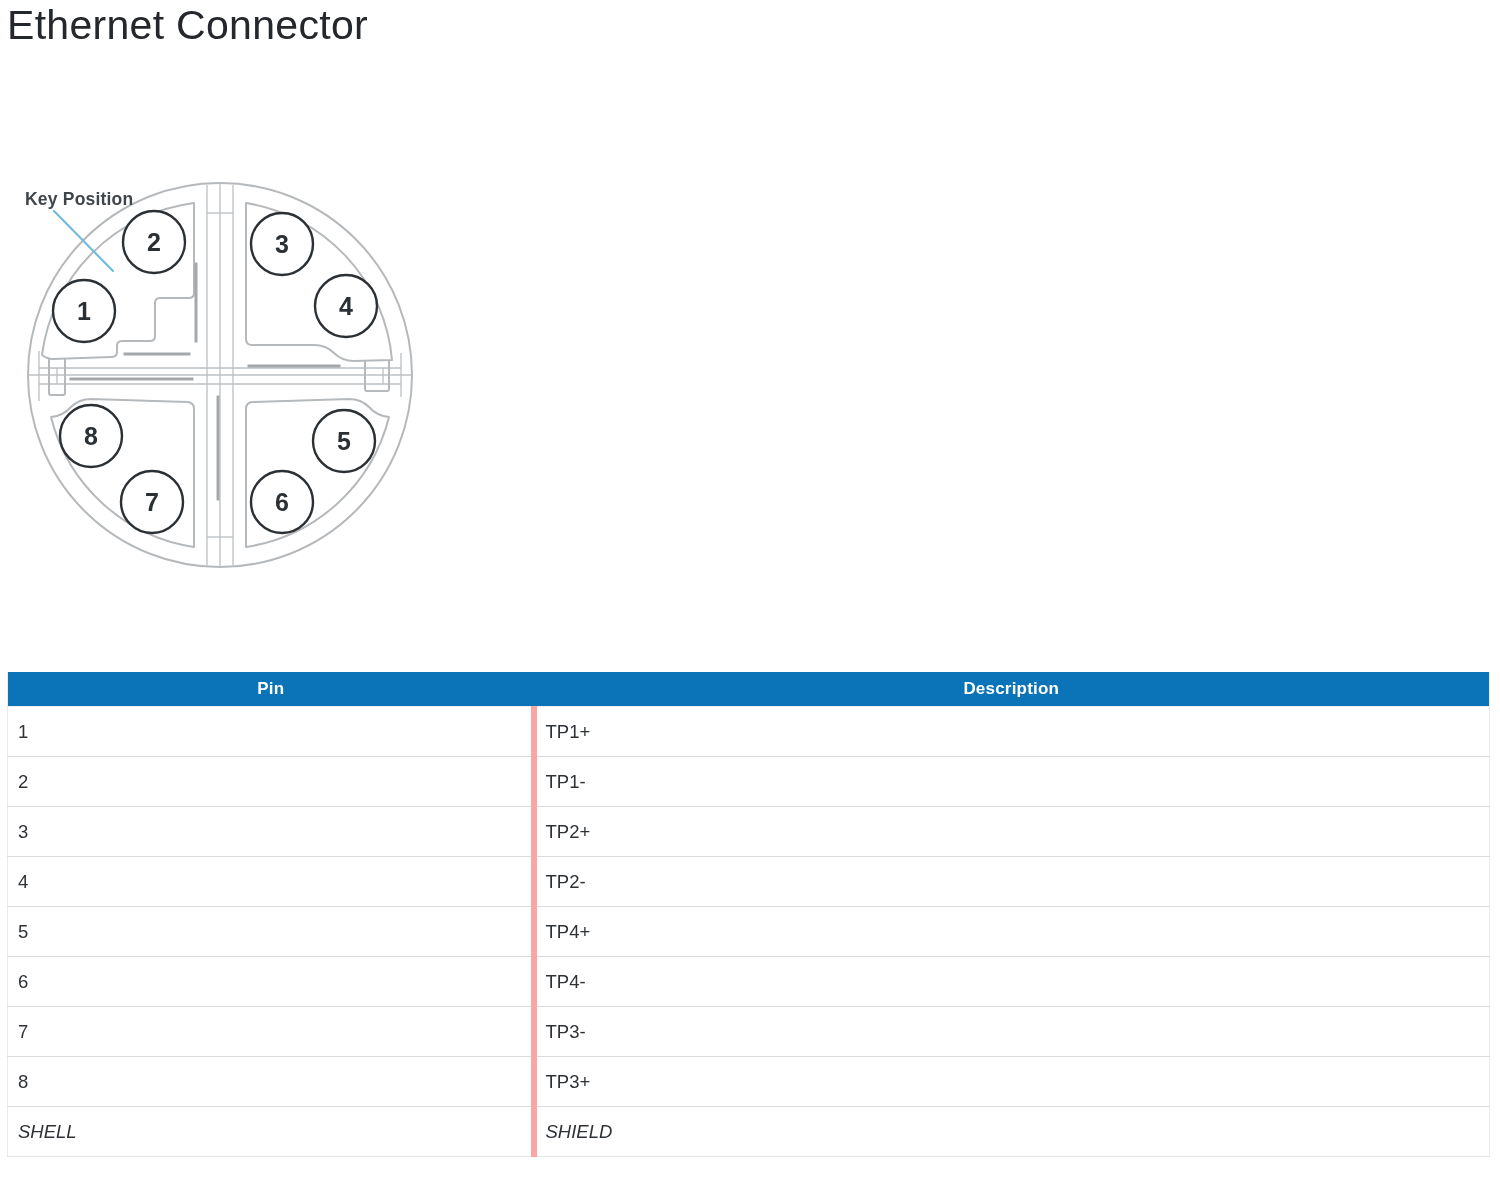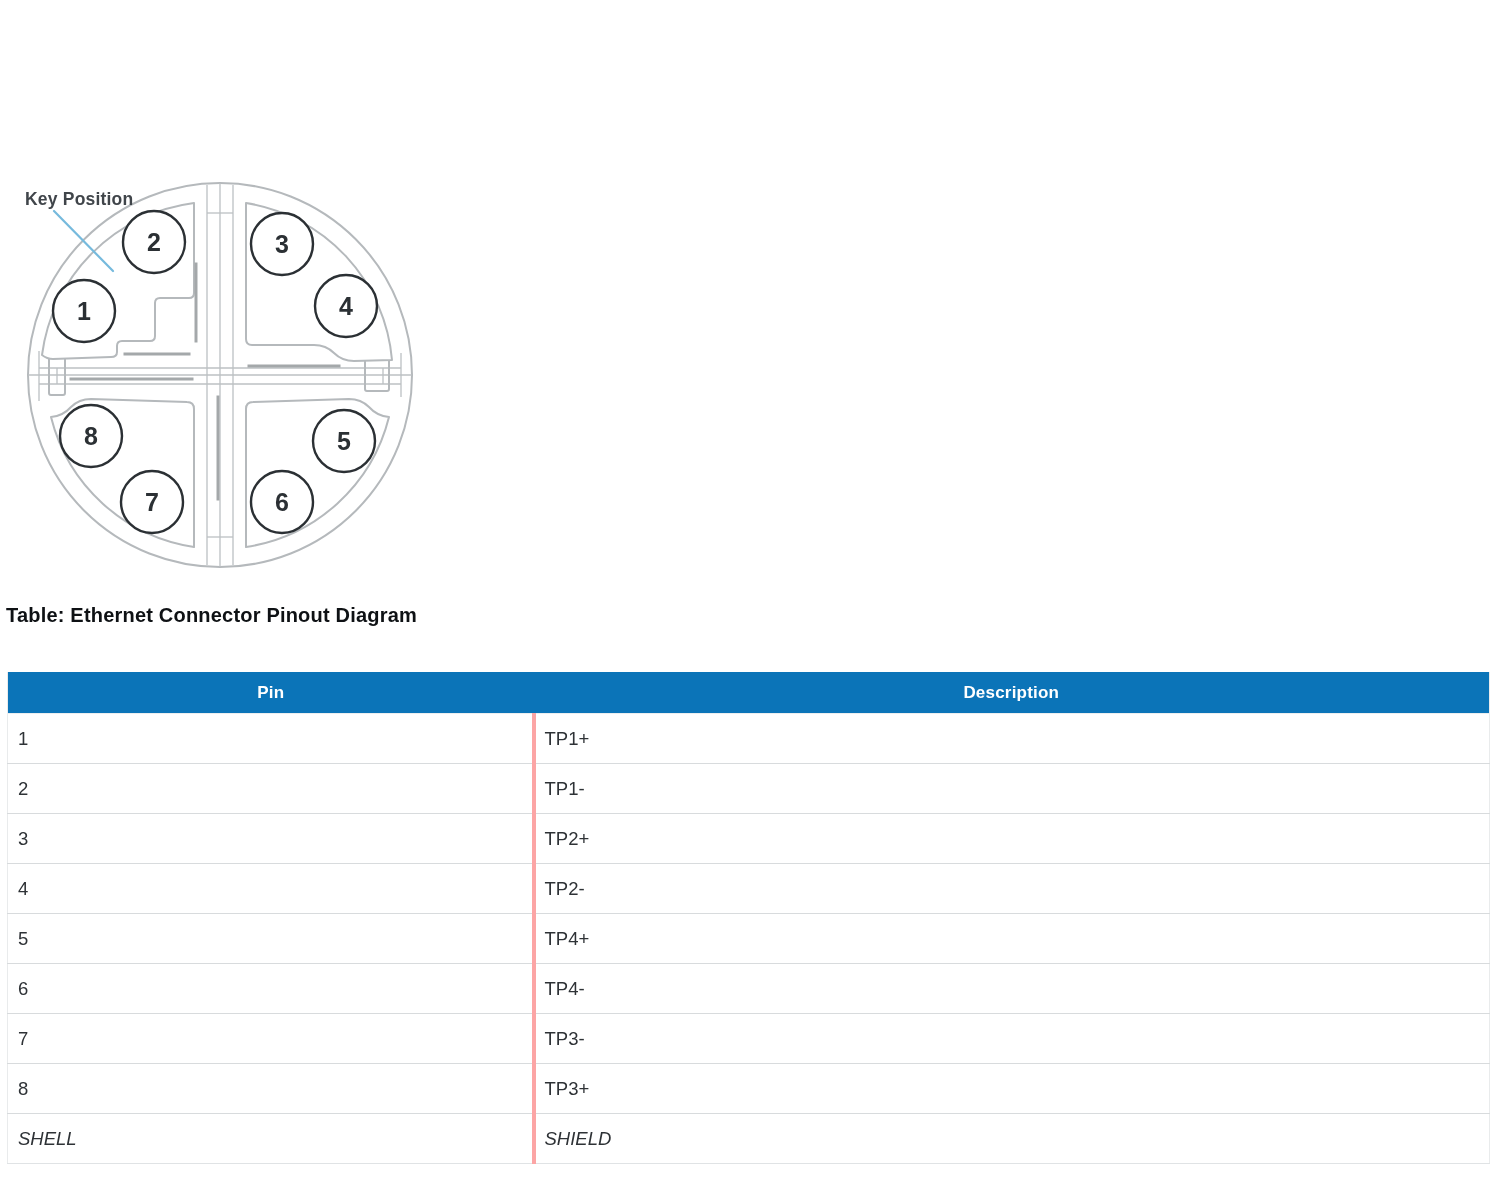--- a/index.html
+++ b/index.html
@@ -75,43 +75,44 @@
     border-collapse: collapse;
     table-layout: fixed;
     border-left: 1px solid #e9ebec;
     border-right: 1px solid #e9ebec;
   }
   .pinout-table th {
     background: #0b74b8;
     color: #ffffff;
     font-size: 17px;
     font-weight: 700;
-    height: 41px;
+    height: 34px;
     text-align: center;
     padding: 0;
     letter-spacing: 0.2px;
   }
   .pinout-table td {
     height: 49px;
     font-size: 18.5px;
     color: #2e3236;
     background: #ffffff;
     padding: 0 0 0 10px;
     border-top: 1px solid #d8dbdd;
     vertical-align: middle;
   }
   .pinout-table tbody tr:first-child td { border-top: 1px solid #eceeef; }
-  .pinout-table td + td { border-left: 4px solid #fca5a5; padding-left: 9px; margin-top: 8px; }
+  .pinout-table td + td { border-left: 6px solid #fca5a5; padding-left: 9px; margin-top: 8px; }
   .pinout-table tbody tr:last-child td { border-bottom: 1px solid #e0e3e5; font-style: italic; }
 </style>
 </head>
 <body>
 
 <main class="page">
 
+  <h1 class="page-title">Ethernet Connector</h1>
 
   <figure class="diagram">
     <svg viewBox="0 0 430 412">
 
       <g>
         <circle class="outline-f" cx="211" cy="208" r="192"></circle>
 
         <path class="thin" d="M 211,16 V 400"></path>
         <path class="thin" d="M 19,208 H 403"></path>
 
@@ -181,21 +182,20 @@
             <text class="pin-number" x="143" y="344">7</text>
           </g>
           <g>
             <circle class="pin-circle" cx="82" cy="269" r="31"></circle>
             <text class="pin-number" x="82" y="278">8</text>
           </g>
         </g>
     </svg>
   </figure>
 
-  <p class="table-caption">Table: Ethernet Connector Pinout Diagram</p>
 
   <table class="pinout-table">
     <colgroup>
       <col style="width:526px">
       <col>
     </colgroup>
     <thead>
       <tr>
         <th>Pin</th>
         <th>Description</th>

